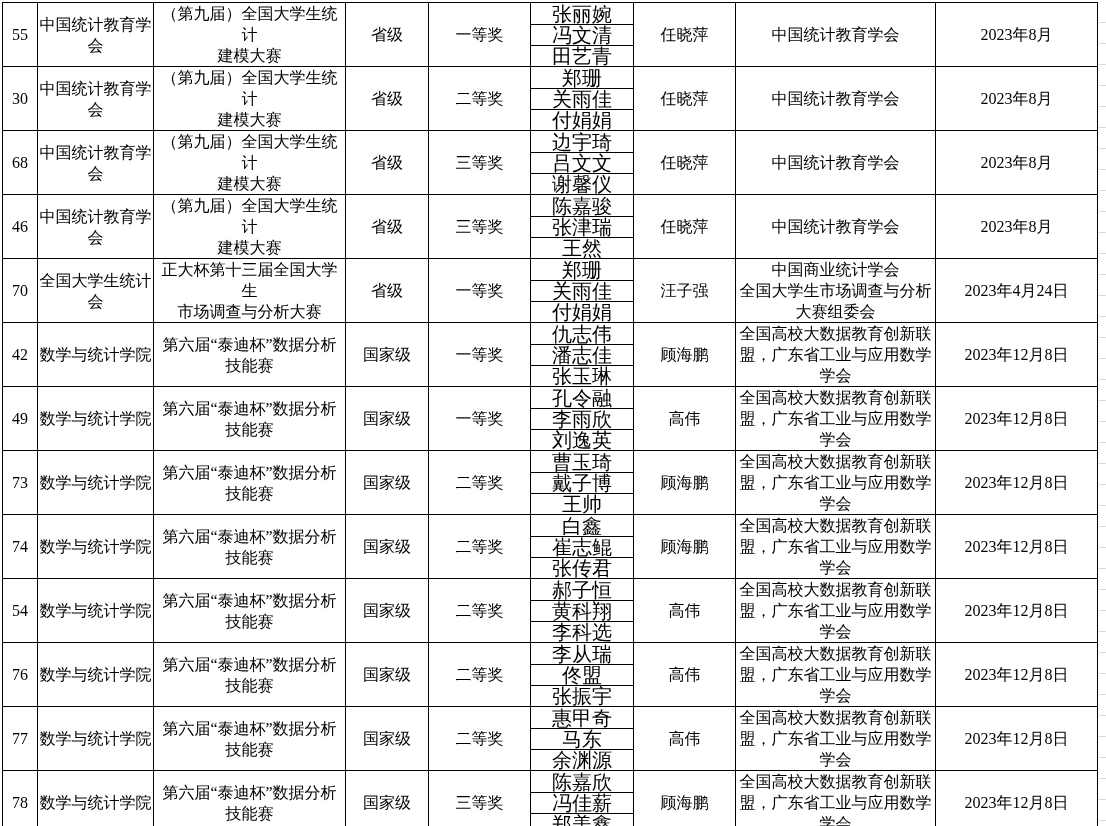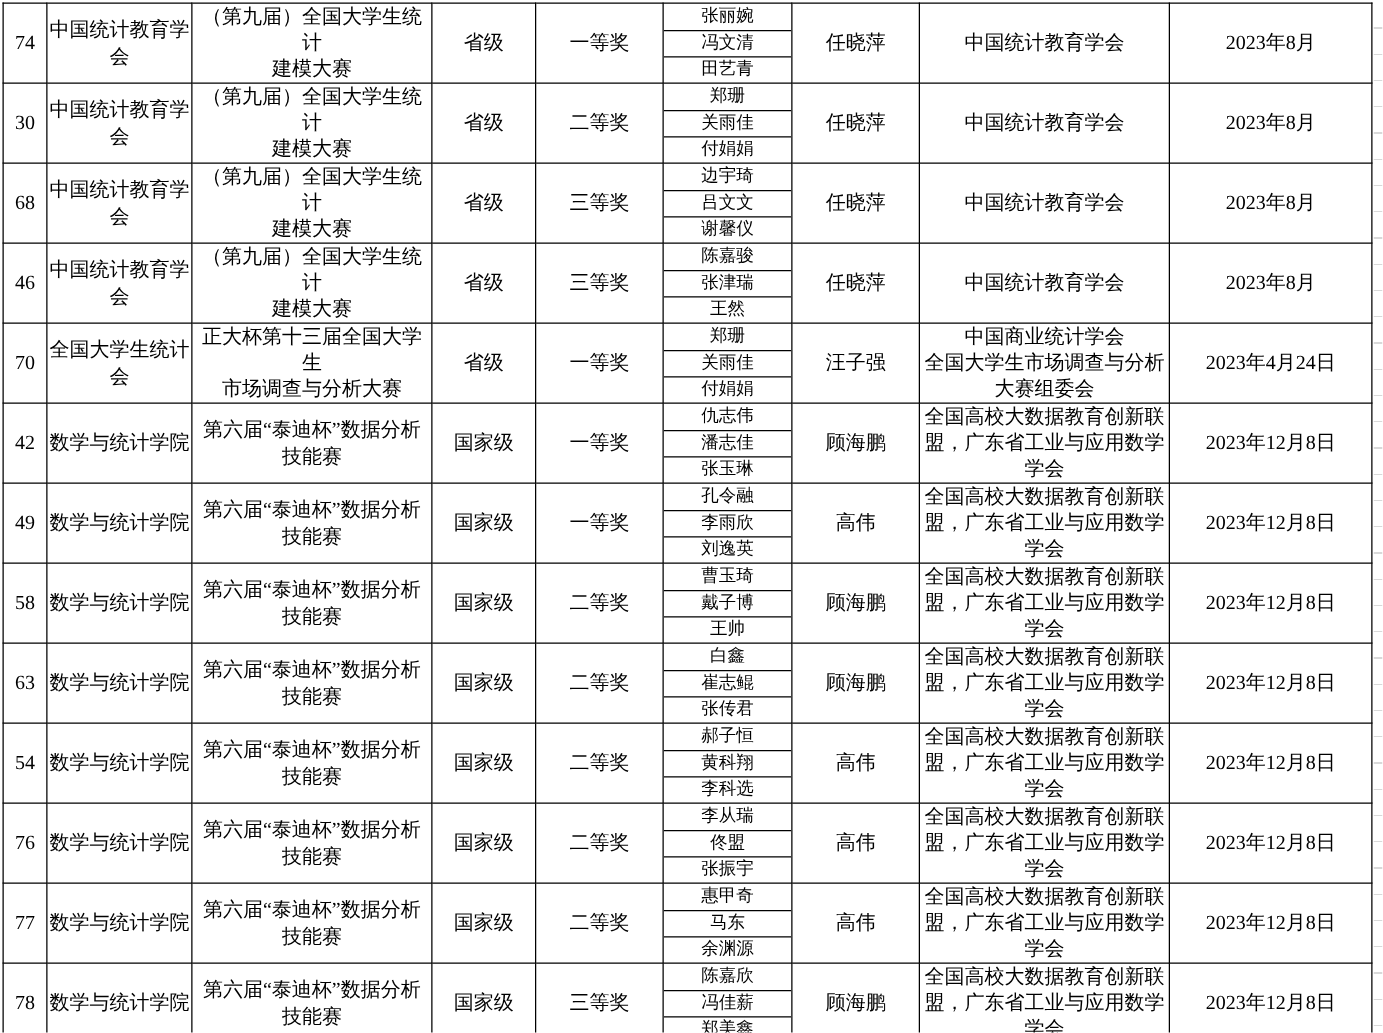--- a/index.html
+++ b/index.html
@@ -42,21 +42,21 @@
   col.c-organizer{width:200px;}
   col.c-date{width:162px;}
   td.members-cell{padding:0;}
   .members-wrap{
     display:flex;flex-direction:column;
     height:61px;
   }
   .member{
     flex:1;
     display:flex;align-items:center;justify-content:center;
-    font-size:14px;line-height:20px;
+    font-size:20px;line-height:20px;
   }
   .member:not(:last-child){border-bottom:1px solid #000;}
   
   #right-gridlines{
     position:absolute;
     left:1099px;top:2px;width:7px;height:824px;
     background:repeating-linear-gradient(
       to bottom,
       transparent 0px, transparent 20px,
       #d9d9d9 20px, #d9d9d9 21px
@@ -74,21 +74,21 @@
         <col class="c-comp">
       <col class="c-level">
         <col class="c-award">
         <col class="c-members">
       <col class="c-advisor">
         <col class="c-organizer">
         <col class="c-date">
     </colgroup>
     <tbody id="table-body">
         <tr>
-          <td>74</td>
+          <td>55</td>
           <td>中国统计教育学
 会</td>
           <td>（第九届）全国大学生统计
 建模大赛</td>
           <td>省级</td>
           <td>一等奖</td>
           <td class="members-cell"><div class="members-wrap"><div class="member">张丽婉</div><div class="member">冯文清</div><div class="member">田艺青</div></div></td>
           <td>任晓萍</td>
           <td>中国统计教育学会</td>
           <td>2023年8月</td>
@@ -169,35 +169,35 @@
           <td>国家级</td>
           <td>一等奖</td>
           <td class="members-cell"><div class="members-wrap"><div class="member">孔令融</div><div class="member">李雨欣</div><div class="member">刘逸英</div></div></td>
           <td>高伟</td>
           <td>全国高校大数据教育创新联
 盟，广东省工业与应用数学
 学会</td>
           <td>2023年12月8日</td>
         </tr>
         <tr>
-          <td>58</td>
+          <td>73</td>
           <td>数学与统计学院</td>
           <td>第六届“泰迪杯”数据分析
 技能赛</td>
           <td>国家级</td>
           <td>二等奖</td>
           <td class="members-cell"><div class="members-wrap"><div class="member">曹玉琦</div><div class="member">戴子博</div><div class="member">王帅</div></div></td>
           <td>顾海鹏</td>
           <td>全国高校大数据教育创新联
 盟，广东省工业与应用数学
 学会</td>
           <td>2023年12月8日</td>
         </tr>
         <tr>
-          <td>63</td>
+          <td>74</td>
           <td>数学与统计学院</td>
           <td>第六届“泰迪杯”数据分析
 技能赛</td>
           <td>国家级</td>
           <td>二等奖</td>
           <td class="members-cell"><div class="members-wrap"><div class="member">白鑫</div><div class="member">崔志鲲</div><div class="member">张传君</div></div></td>
           <td>顾海鹏</td>
           <td>全国高校大数据教育创新联
 盟，广东省工业与应用数学
 学会</td>

